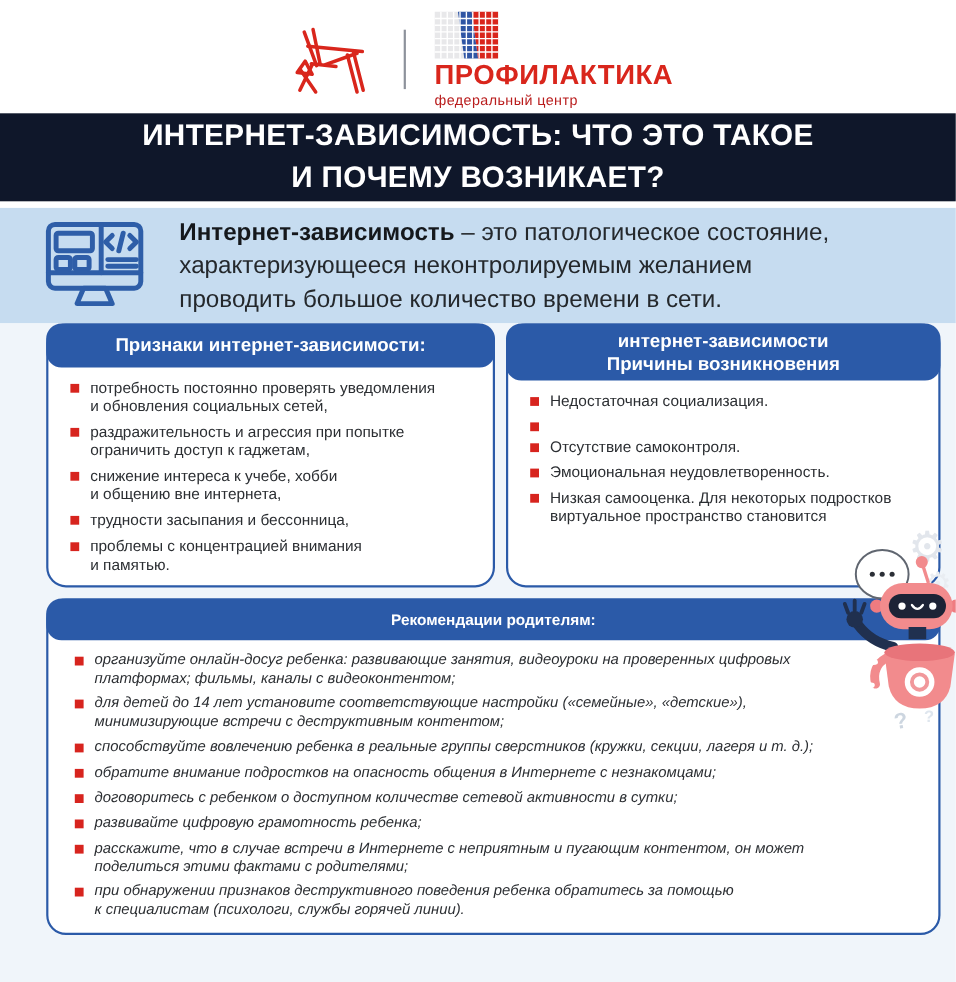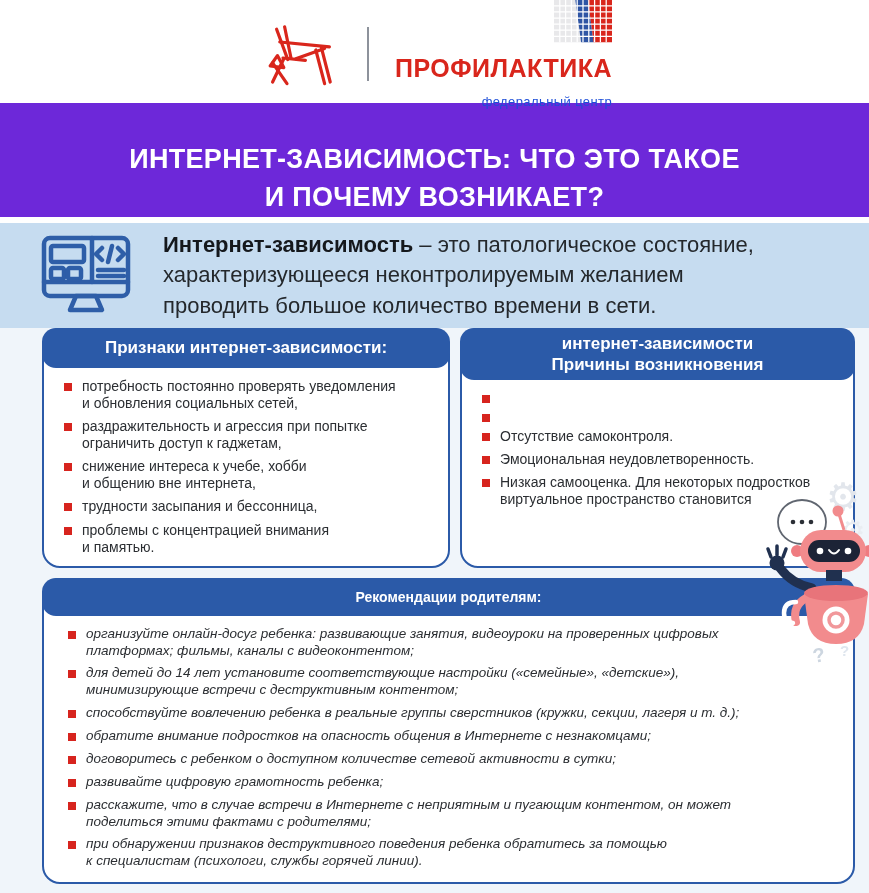--- a/index.html
+++ b/index.html
@@ -3,26 +3,26 @@
 <meta charset="utf-8">
 <style>
   * { margin:0; padding:0; box-sizing:border-box; }
   html,body { background:#ffffff; }
   body { font-family:"Liberation Sans","DejaVu Sans",sans-serif; }
   .page { position:relative; width:869px; height:893px; background:#ffffff; overflow:hidden; margin:0 auto; }
 
   
   .topbar { height:103px; display:flex; justify-content:center; align-items:center; gap:26px; padding-top:4px; background:#fff; }
   .divider { width:2px; height:54px; background:#8d929b; }
-  .brand { display:flex; flex-direction:column; align-items:flex-end; gap:11px; }
+  .brand { display:flex; flex-direction:column; align-items:flex-start; gap:0; }
   .brand-name { font-size:25px; font-weight:bold; color:#d9261c; letter-spacing:0.5px; }
-  .brand-sub { font-size:13px; color:#1d4ed8; letter-spacing:0.4px; }
-
-  
-  .banner { height:114px; background:#6d28d9; display:flex; flex-direction:column; justify-content:flex-end; }
+  .brand-sub { font-size:13px; color:#b91c1c; letter-spacing:0.4px; }
+
+  
+  .banner { height:80px; background:#0f172a; display:flex; flex-direction:column; justify-content:center; }
   .banner h1 { color:#fff; font-size:27px; font-weight:bold; text-align:center; line-height:1.4; letter-spacing:0.3px; }
   .banner h1 span { display:block; }
 
   
   .definition { margin-top:6px; height:105px; background:#c6dcf0; display:flex; align-items:center; padding-left:36px; }
   .definition .icon-box { width:100px; height:104px; flex:0 0 auto; }
   .definition p { margin-left:27px; width:692px; font-size:22px; line-height:1.38; color:#24282c; white-space:pre-line; }
   .definition p b { color:#15181c; }
 
   
@@ -161,20 +161,21 @@
 
       <div class="card card-causes">
         <div class="card-header">
           <span>интернет-зависимости</span>
           <span>Причины возникновения</span>
         </div>
         <ul class="bullet-list">
 
             <li class="bullet-item">
               <span class="bullet"></span>
+              <span class="item-text">Недостаточная социализация.</span>
             </li>
 
             <li class="bullet-item">
               <span class="bullet"></span>
             </li>
 
             <li class="bullet-item">
               <span class="bullet"></span>
               <span class="item-text">Отсутствие самоконтроля.</span>
             </li>

